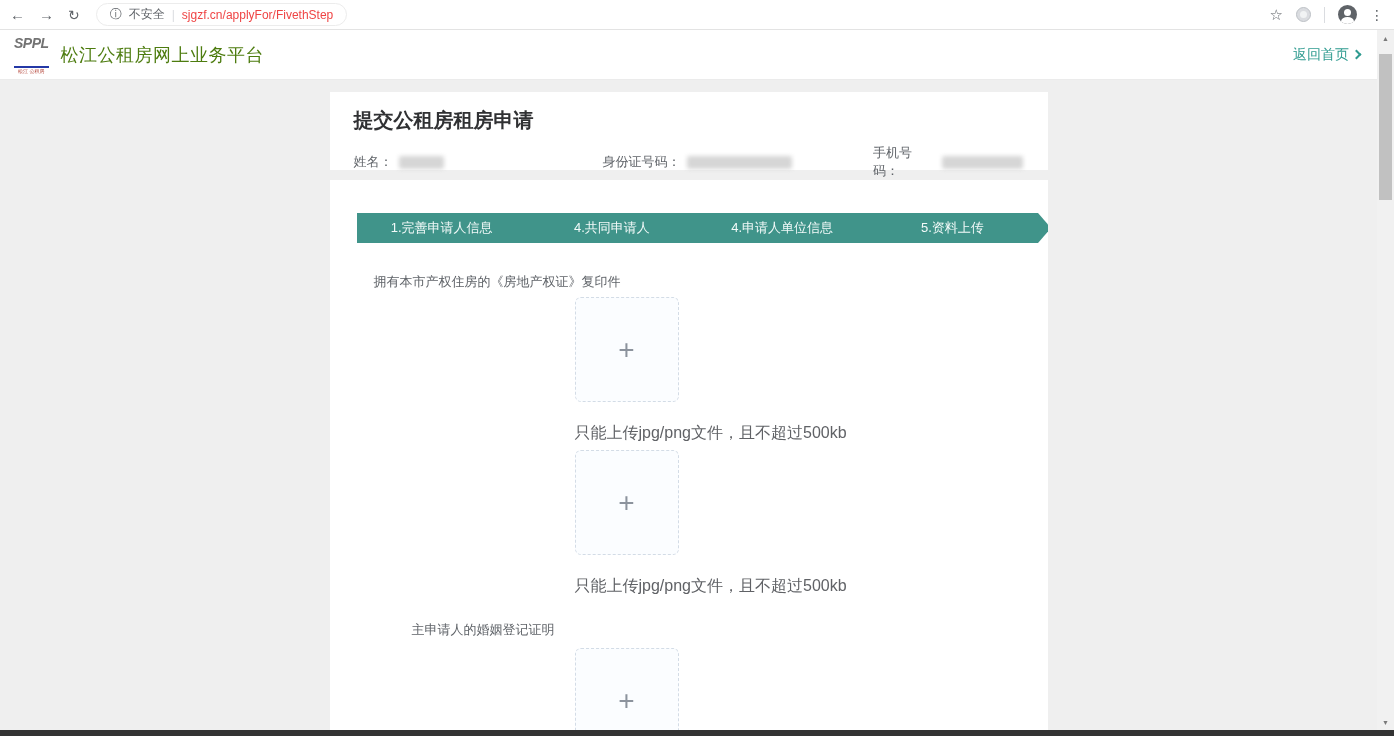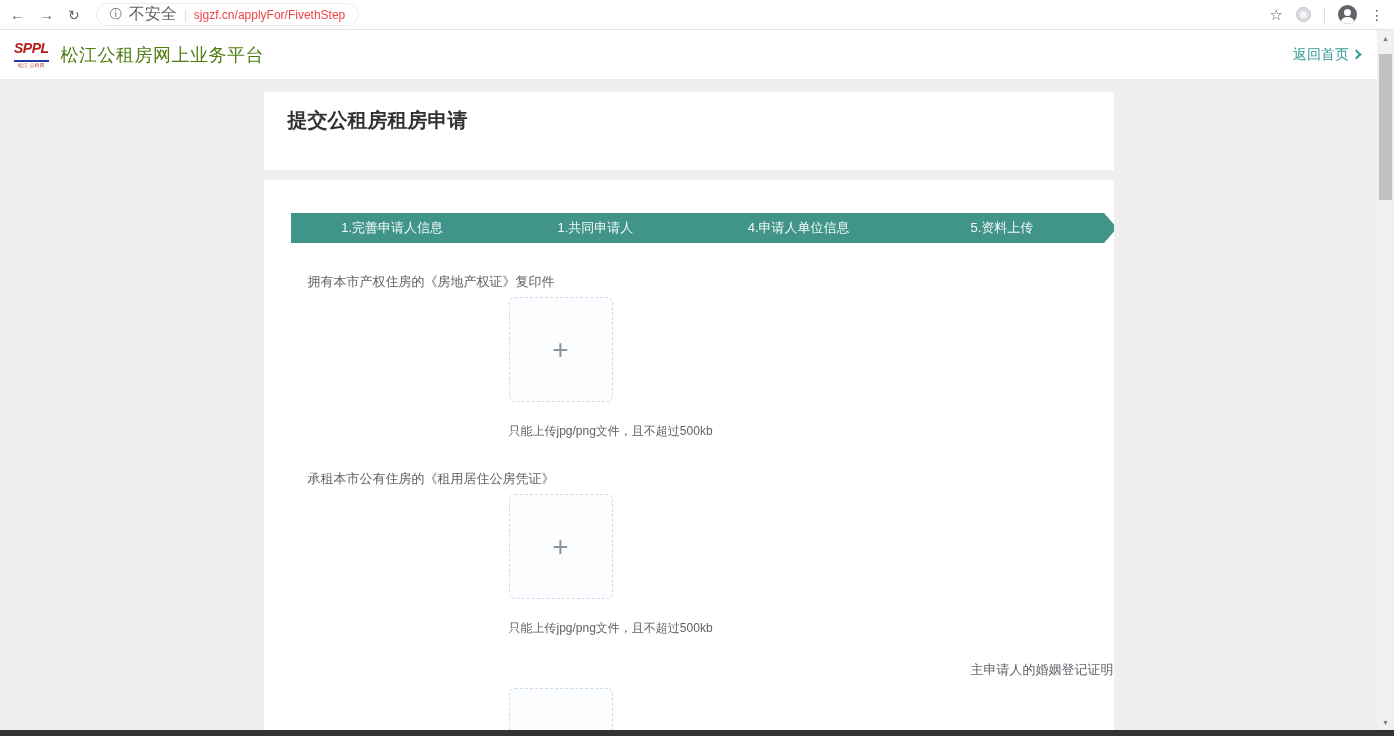--- a/index.html
+++ b/index.html
@@ -8,21 +8,21 @@
   body { position:relative; }
 
   
   .browser-bar { height:30px; background:#fff; border-bottom:1px solid #e3e3e3;
                  display:flex; align-items:center; padding:0 10px; position:relative; z-index:5; }
   .nav-icon { color:#5f6368; font-size:15px; line-height:1; margin-right:14px; cursor:pointer; }
   .reload-icon { font-size:14px; }
   .url-pill { display:flex; align-items:center; gap:7px; background:#fff; border:1px solid #ececec;
               border-radius:13px; height:23px; padding:0 13px; margin-left:2px; font-size:12px; }
   .info-icon { color:#5f6368; font-size:12px; }
-  .not-secure { color:#5f6368; font-size:16px; }
+  .not-secure { color:#5f6368; font-size:12px; }
   .pill-sep { color:#dadce0; font-size:12px; }
   .url-text { color:#ef4444; font-size:12px; }
   .bar-right { margin-left:auto; display:flex; align-items:center; gap:13px; }
   .star-icon { color:#5f6368; font-size:15px; }
   .ext-icon { width:15px; height:15px; border-radius:50%; background:#dadce0;
               border:1px solid #bdc1c6; position:relative; }
   .ext-icon::after { content:""; position:absolute; left:3px; top:3px; width:7px; height:7px;
               border-radius:50%; background:#f1f3f4; }
   .bar-divider { width:1px; height:16px; background:#dadce0; }
   .profile-icon { width:19px; height:19px; border-radius:50%; background:#5f6368; position:relative; overflow:hidden; }
@@ -30,32 +30,32 @@
               border-radius:50%; background:#fff; }
   .profile-icon::after { content:""; position:absolute; left:3px; top:12px; width:13px; height:9px;
               border-radius:50% 50% 0 0; background:#fff; }
   .menu-icon { color:#5f6368; font-size:14px; letter-spacing:0; }
 
   
   .content-wrap { width:1377px; }
   .site-header { height:50px; background:#fff; border-bottom:1px solid #ebebeb;
                  display:flex; align-items:center; padding:0 17px 0 14px; }
   .logo { display:flex; flex-direction:column; align-items:center; line-height:1; cursor:pointer; }
-  .logo-text { color:#b91c1c; font-weight:bold; font-style:italic; font-size:14px; letter-spacing:-0.5px;
-               border-bottom:2px solid #2438a6; padding-bottom:5px; }
+  .logo-text { color:#737373; font-weight:bold; font-style:italic; font-size:14px; letter-spacing:-0.5px;
+               border-bottom:2px solid #2438a6; padding-bottom:16px; }
   .logo-sub { color:#b03a2e; font-size:5px; margin-top:1px; white-space:nowrap; }
   .site-title { color:#4d7c0f; font-size:18px; margin-left:12px; letter-spacing:0.5px; }
   .back-home { margin-left:auto; display:flex; align-items:center; gap:4px; color:#2f9b90;
                font-size:14px; cursor:pointer; }
   .chevron-right { width:7px; height:7px; border-top:2px solid #2f9b90; border-right:2px solid #2f9b90;
                    transform:rotate(45deg); display:inline-block; }
 
   
   .page-bg { background:#efefef; height:656px; overflow:hidden; }
-  .card { width:850px; margin:0 auto; background:#fff; }
+  .card { width:718px; margin:0 auto; background:#fff; }
   .title-card { margin-top:12px; height:78px; padding:15px 24px 0; }
   .page-title { font-size:20px; font-weight:600; color:#303133; }
   .fields-row { display:flex; align-items:center; margin-top:10px; font-size:13px; color:#5f6368; }
   .field { display:flex; align-items:center; }
   .field-1 { width:258px; } .field-2 { width:280px; }
   .blur-box { display:inline-block; height:13px; background:#d6d6d6; border-radius:2px;
               filter:blur(2px); margin-left:6px; }
   .blur-name { width:45px; } .blur-id { width:105px; } .blur-phone { width:85px; }
 
   .main-card { margin-top:10px; height:556px; overflow:hidden; }
@@ -63,27 +63,27 @@
   
   .steps { margin:33px 10px 0 27px; height:30px; background:#40948a; display:flex; position:relative;text-align:right; }
   .steps::after { content:""; position:absolute; left:100%; top:0; width:0; height:0;
                   border-top:15px solid transparent; border-bottom:15px solid transparent;
                   border-left:13px solid #40948a; }
   .step { flex:1; display:flex; align-items:center; justify-content:center;
           color:#f2faf9; font-size:13px; cursor:pointer; }
 
   
   .upload-label { font-size:13px; color:#5f6368; line-height:18px; margin-left:44px; }
-  .lbl-1 { margin-top:30px; } .lbl-2 { margin-top:30px; } .lbl-3 { margin-top:24px; margin-left:82px;text-align:right; }
+  .lbl-1 { margin-top:30px; } .lbl-2 { margin-top:30px; } .lbl-3 { margin-top:24px; margin-left:82px; }
   .upload-box { width:104px; height:105px; margin:6px 0 0 245px; background:#fbfdff;
                 border:1px dashed #d3dce6; border-radius:6px; display:flex;
                 align-items:center; justify-content:center; cursor:pointer; }
   .box-3 { margin-top:9px; }
   .plus-icon { color:#8c939d; font-size:28px; font-weight:300; line-height:1; }
-  .upload-hint { margin:21px 12px 0 245px; font-size:12px; color:#606266; }
+  .upload-hint { margin:21px 12px 0 245px; font-size:16px; color:#606266; }
 
   
   .scrollbar { position:absolute; top:30px; right:0; bottom:0; width:17px; background:#f1f1f1; z-index:4; }
   .scroll-arrow { position:absolute; left:0; width:17px; height:12px; color:#7a7a7a; font-size:7px;
                   display:flex; align-items:center; justify-content:center; cursor:pointer; }
   .scroll-up { top:2px; } .scroll-down { bottom:8px; }
   .scroll-thumb { position:absolute; left:2px; top:24px; width:13px; height:146px;
                   background:#c1c1c1; cursor:pointer; }
 
   
@@ -122,37 +122,50 @@
     <div class="back-home">
       <span>返回首页</span>
       <span class="chevron-right"></span>
     </div>
   </div>
 
   <div class="page-bg">
 
     <div class="card title-card">
       <div class="page-title">提交公租房租房申请</div>
+      <div class="fields-row">
+        <div class="field field-1">
+          <span>姓名：</span>
+          <span class="blur-box blur-name"></span>
+        </div>
+        <div class="field field-2">
+          <span>身份证号码：</span>
+          <span class="blur-box blur-id"></span>
+        </div>
+        <div class="field">
+          <span>手机号码：</span>
+          <span class="blur-box blur-phone"></span>
+        </div>
+      </div>
     </div>
 
     <div class="card main-card">
       <div class="steps">
         <span class="step">1.完善申请人信息</span>
-        <span class="step">1.共同申请人</span>
+        <span class="step">4.共同申请人</span>
         <span class="step">4.申请人单位信息</span>
         <span class="step">5.资料上传</span>
       </div>
 
       <div class="upload-label lbl-1">拥有本市产权住房的《房地产权证》复印件</div>
       <div class="upload-box">
         <span class="plus-icon">+</span>
       </div>
       <div class="upload-hint">只能上传jpg/png文件，且不超过500kb</div>
 
-      <div class="upload-label lbl-2">承租本市公有住房的《租用居住公房凭证》</div>
       <div class="upload-box">
         <span class="plus-icon">+</span>
       </div>
       <div class="upload-hint">只能上传jpg/png文件，且不超过500kb</div>
 
       <div class="upload-label lbl-3">主申请人的婚姻登记证明</div>
       <div class="upload-box box-3">
         <span class="plus-icon">+</span>
       </div>
     </div>

